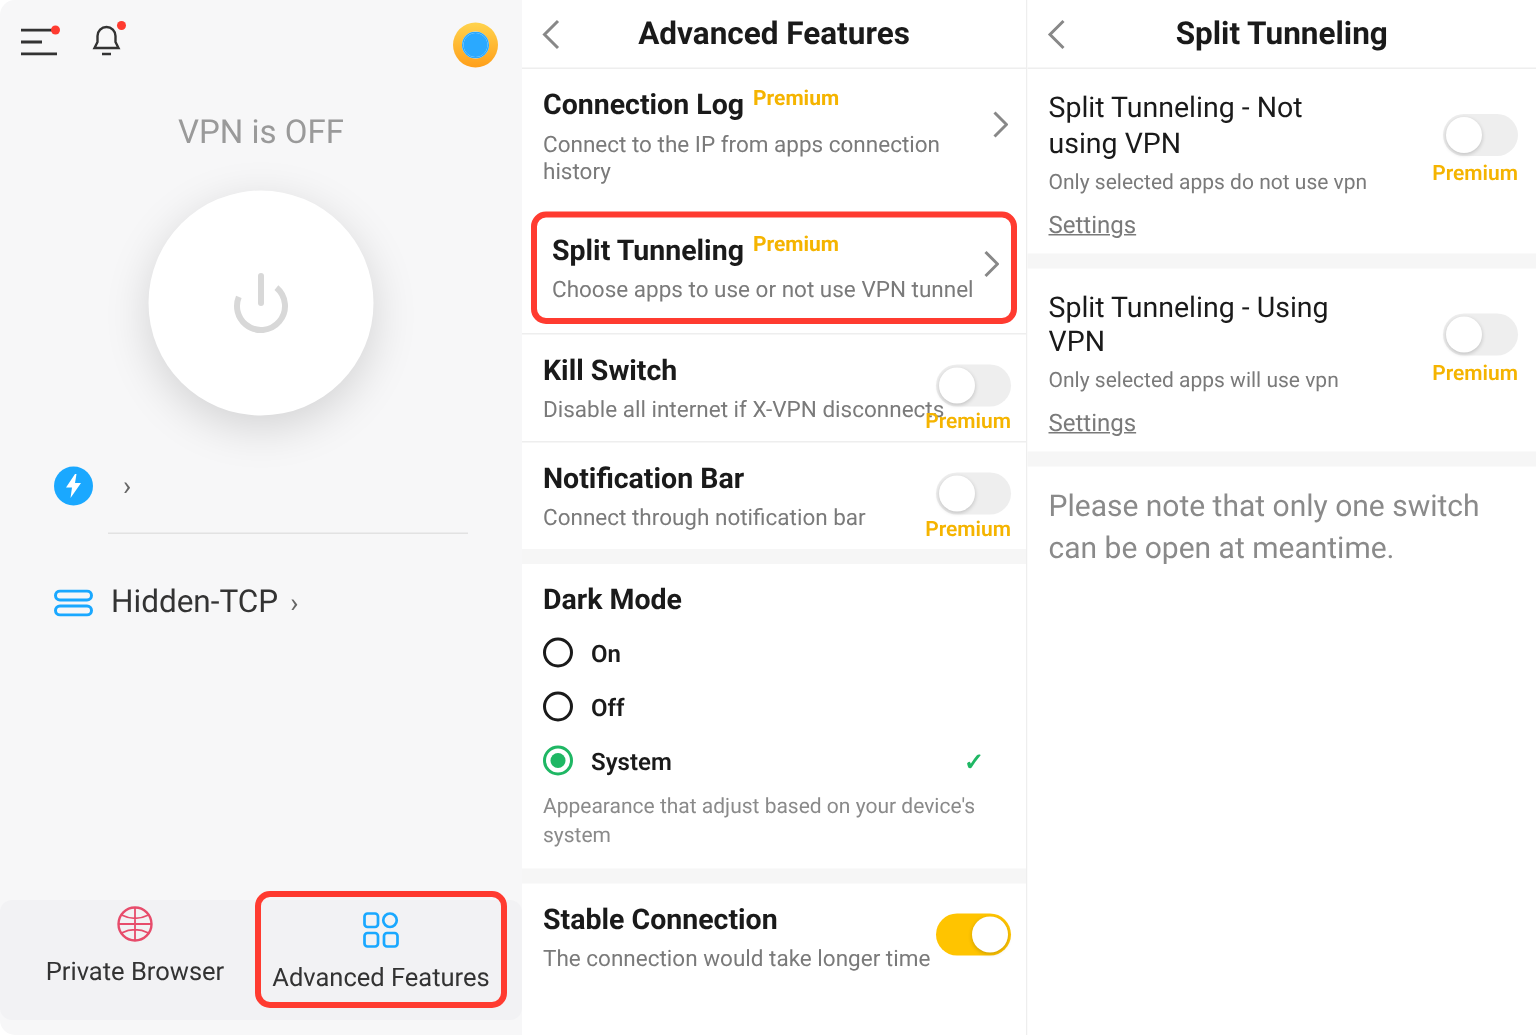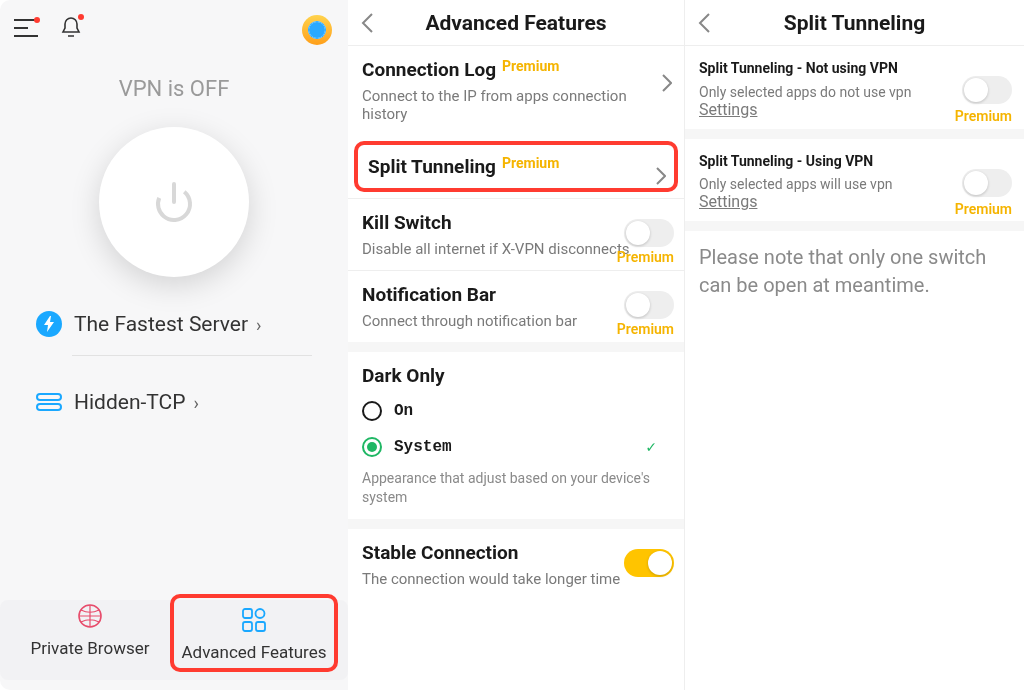--- a/index.html
+++ b/index.html
@@ -43,32 +43,32 @@
 .badge { color:#f5b400; font-weight:700; font-size:14px; }
 .idesc { color:#7a7a7a; font-size:15px; margin-top:6px; }
 .rchev { position:absolute; right:12px; top:28px; color:#888; }
 .toggle { position:absolute; right:10px; top:20px; width:50px; height:28px; border-radius:14px; background:#eee; }
 .toggle .knob { width:24px; height:24px; border-radius:50%; background:#fff; margin:2px; box-shadow:0 1px 3px rgba(0,0,0,.2); }
 .toggle.on { background:#ffc400; display:flex; justify-content:flex-end; }
 .prem-r { position:absolute; right:10px; top:50px; color:#f5b400; font-size:14px; font-weight:600; }
 .hi2 { border:4px solid #ff3b30; border-radius:10px; margin:6px 6px; padding:10px 10px; }
 .hi2 .rchev { right:8px; top:22px; }
 .group { border-top:10px solid #f6f6f6; }
-.radio-row { display:flex; align-items:center; padding:8px 0; gap:12px; font-size:16px; font-weight:600;font-family:Liberation Mono, monospace; }
+.radio-row { display:flex; align-items:center; padding:8px 0; gap:12px; font-size:16px; font-weight:600; }
 .radio { width:20px; height:20px; border:2px solid #1a1a1a; border-radius:50%; display:inline-flex; align-items:center; justify-content:center; }
 .radio.sel { border-color:#1fb764; }
 .radio.sel::after { content:""; width:10px; height:10px; background:#1fb764; border-radius:50%; }
 .check { color:#1fb764; position:absolute; right:14px; }
 .hint { color:#8a8a8a; font-size:14px; margin-top:4px; line-height:1.35; }
 
 
 .titem { padding:14px 14px 10px; border-bottom:10px solid #f6f6f6; position:relative; }
-.ttit { font-size:14px; font-weight:700; max-width:220px; line-height:1.25; }
+.ttit { font-size:19px; font-weight:400; max-width:220px; line-height:1.25; }
 .tdesc { color:#7a7a7a; font-size:14px; margin-top:6px; }
-.settings { color:#7a7a7a; text-decoration:underline; font-size:16px; margin-top:0; display:inline-block; }
+.settings { color:#7a7a7a; text-decoration:underline; font-size:16px; margin-top:10px; display:inline-block; }
 .ttoggle { position:absolute; right:12px; top:30px; width:50px; height:28px; border-radius:14px; background:#eee; }
 .ttoggle .knob { width:24px; height:24px; border-radius:50%; background:#fff; margin:2px; box-shadow:0 1px 3px rgba(0,0,0,.2); }
 .prem3 { position:absolute; right:12px; top:62px; color:#f5b400; font-size:14px; font-weight:600; }
 .note { color:#8a8a8a; font-size:20px; padding:12px 14px; line-height:1.4; }
 
 
 .hdiv { border-bottom:1px solid #eee; }
 </style>
 </head>
 <body>
@@ -106,21 +106,20 @@
           </svg>
       </div>
     </div>
 
     <div class="row1">
       <span class="circ">
         <svg width="14" height="16" viewBox="0 0 14 16">
             <path d="M8 0 2 9h4l-1 7 7-10H8l1-6Z" fill="#fff"></path>
           </svg>
       </span>
-      <span>The Fastest Server</span>
       <span class="chevsm">›</span>
     </div>
     <div class="sep"></div>
     <div class="row1">
       <span class="protoic">
         <svg width="26" height="18" viewBox="0 0 26 18">
             <rect x="1" y="1" width="24" height="6" rx="3" fill="none" stroke="#1aa8ff" stroke-width="2"></rect>
             <rect x="1" y="11" width="24" height="6" rx="3" fill="none" stroke="#1aa8ff" stroke-width="2"></rect>
           </svg>
       </span>
@@ -172,20 +171,21 @@
         <span class="rchev"><svg width="10" height="18" viewBox="0 0 10 18">
               <path d="M1 1l8 8-8 8" fill="none" stroke="#888" stroke-width="2"></path>
             </svg></span>
       </div>
 
       <div class="hi2" style="position:relative;">
         <div class="itit">
             <span>Split Tunneling</span> 
             <span class="badge">Premium</span>
           </div>
+        <div class="idesc">Choose apps to use or not use VPN tunnel</div>
         <span class="rchev"><svg width="10" height="18" viewBox="0 0 10 18">
               <path d="M1 1l8 8-8 8" fill="none" stroke="#888" stroke-width="2"></path>
             </svg></span>
       </div>
 
       <div class="item">
         <div class="itit">
             <span>Kill Switch</span>
           </div>
         <div class="idesc">Disable all internet if X-VPN disconnects</div>
@@ -201,25 +201,29 @@
           </div>
         <div class="idesc">Connect through notification bar</div>
         <div class="toggle">
             <div class="knob"></div>
           </div>
         <div class="prem-r">Premium</div>
       </div>
 
       <div class="item group">
         <div class="itit" style="margin-bottom:6px;">
-            <span>Dark Only</span>
+            <span>Dark Mode</span>
           </div>
         <div class="radio-row">
             <span class="radio"></span>
             <span>On</span>
+          </div>
+        <div class="radio-row">
+            <span class="radio"></span>
+            <span>Off</span>
           </div>
         <div class="radio-row" style="position:relative;">
             <span class="radio sel"></span>
             <span>System</span>
             <span class="check">✓</span>
           </div>
         <div class="hint">Appearance that adjust based on your device's system</div>
       </div>
 
       <div class="item group">

